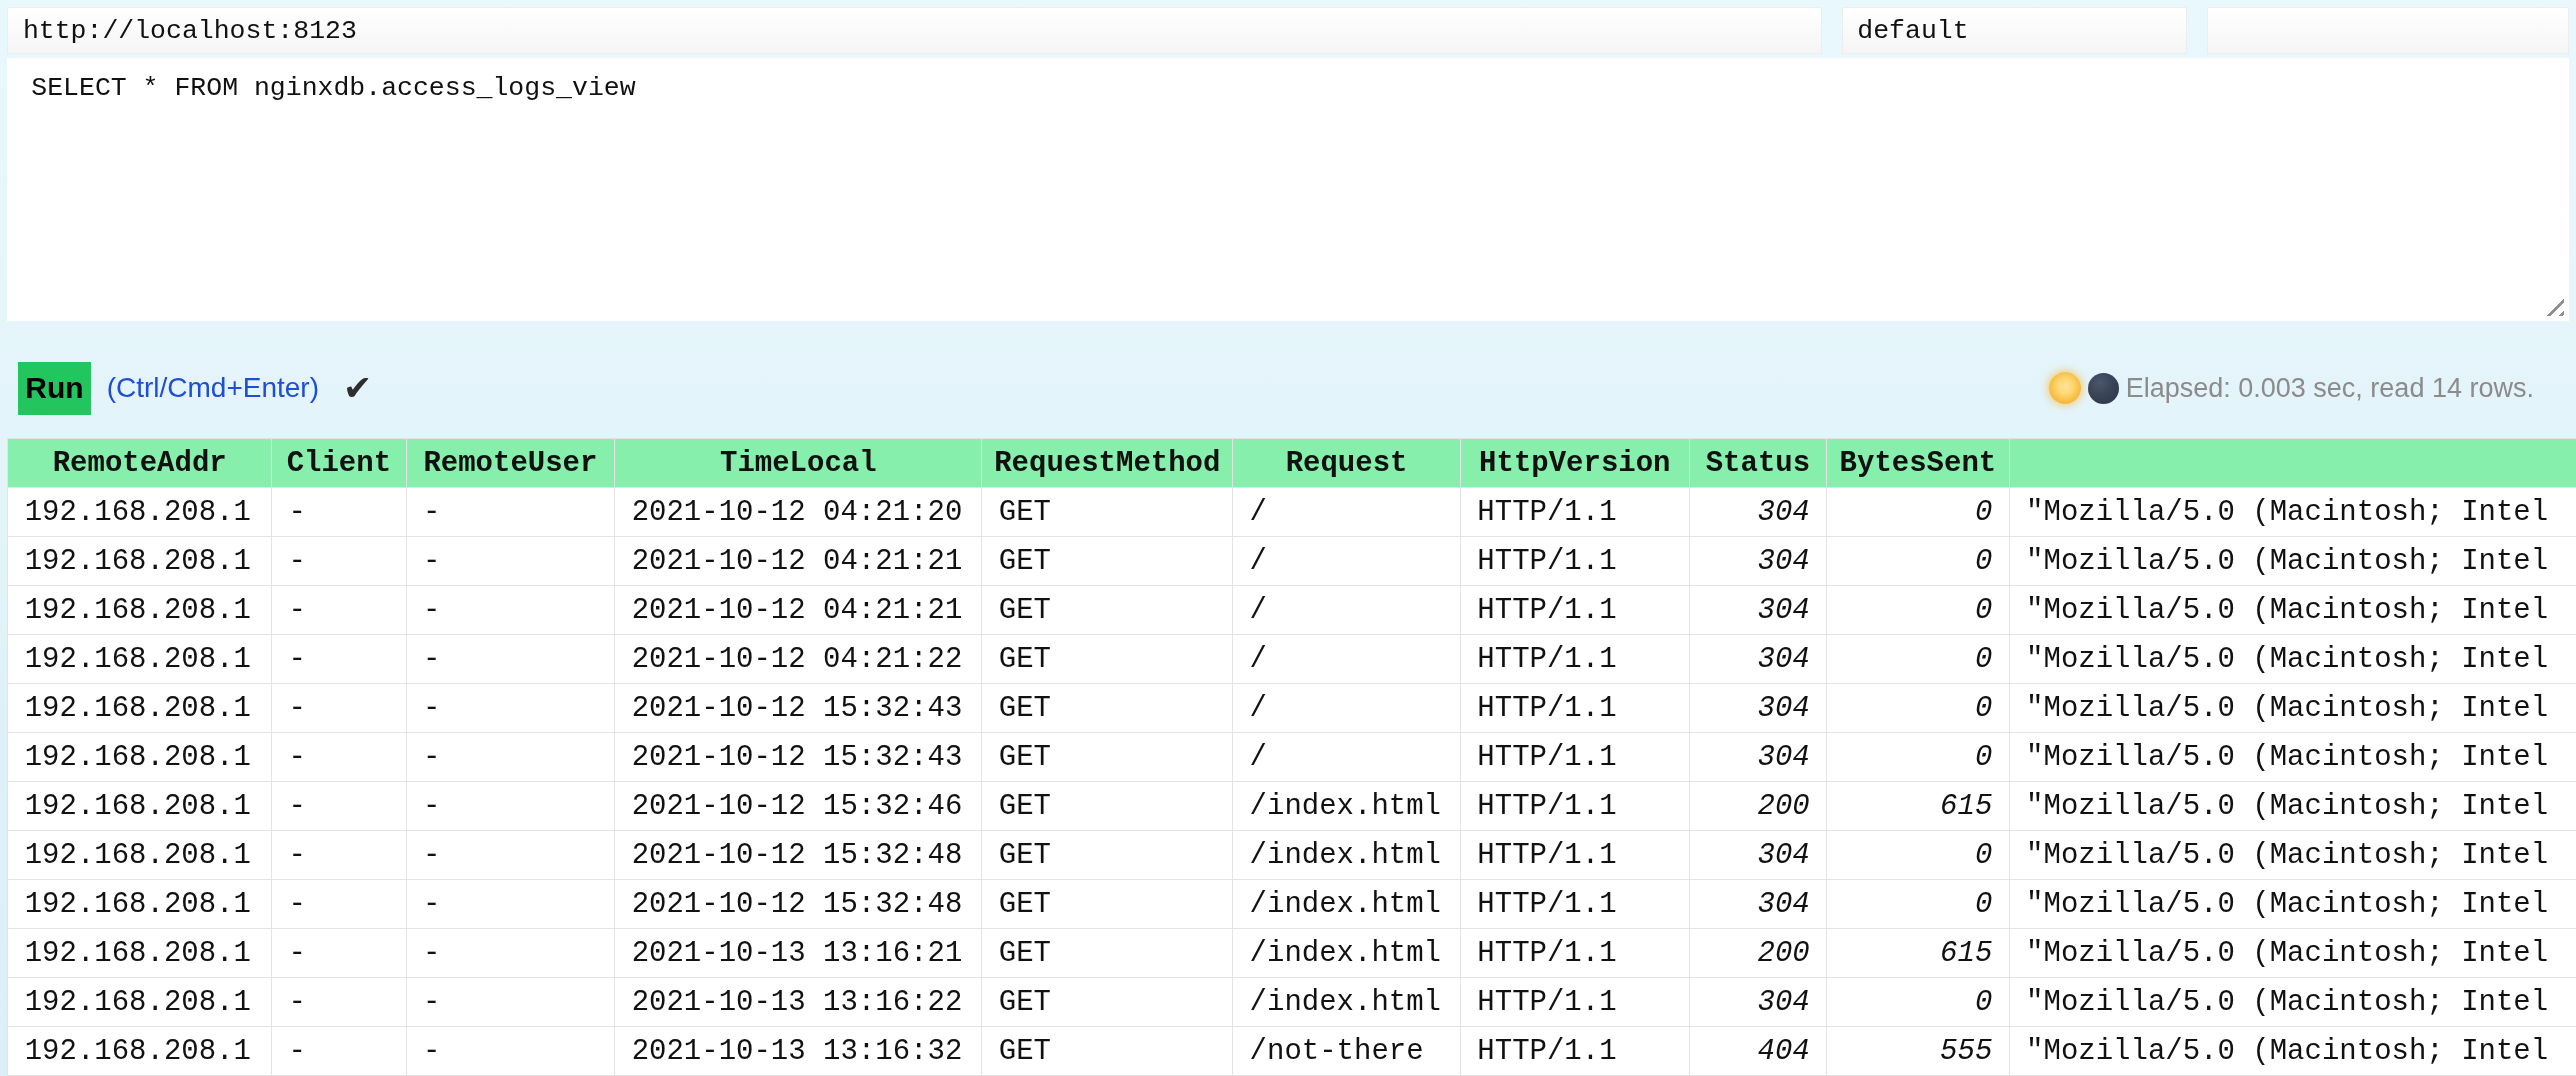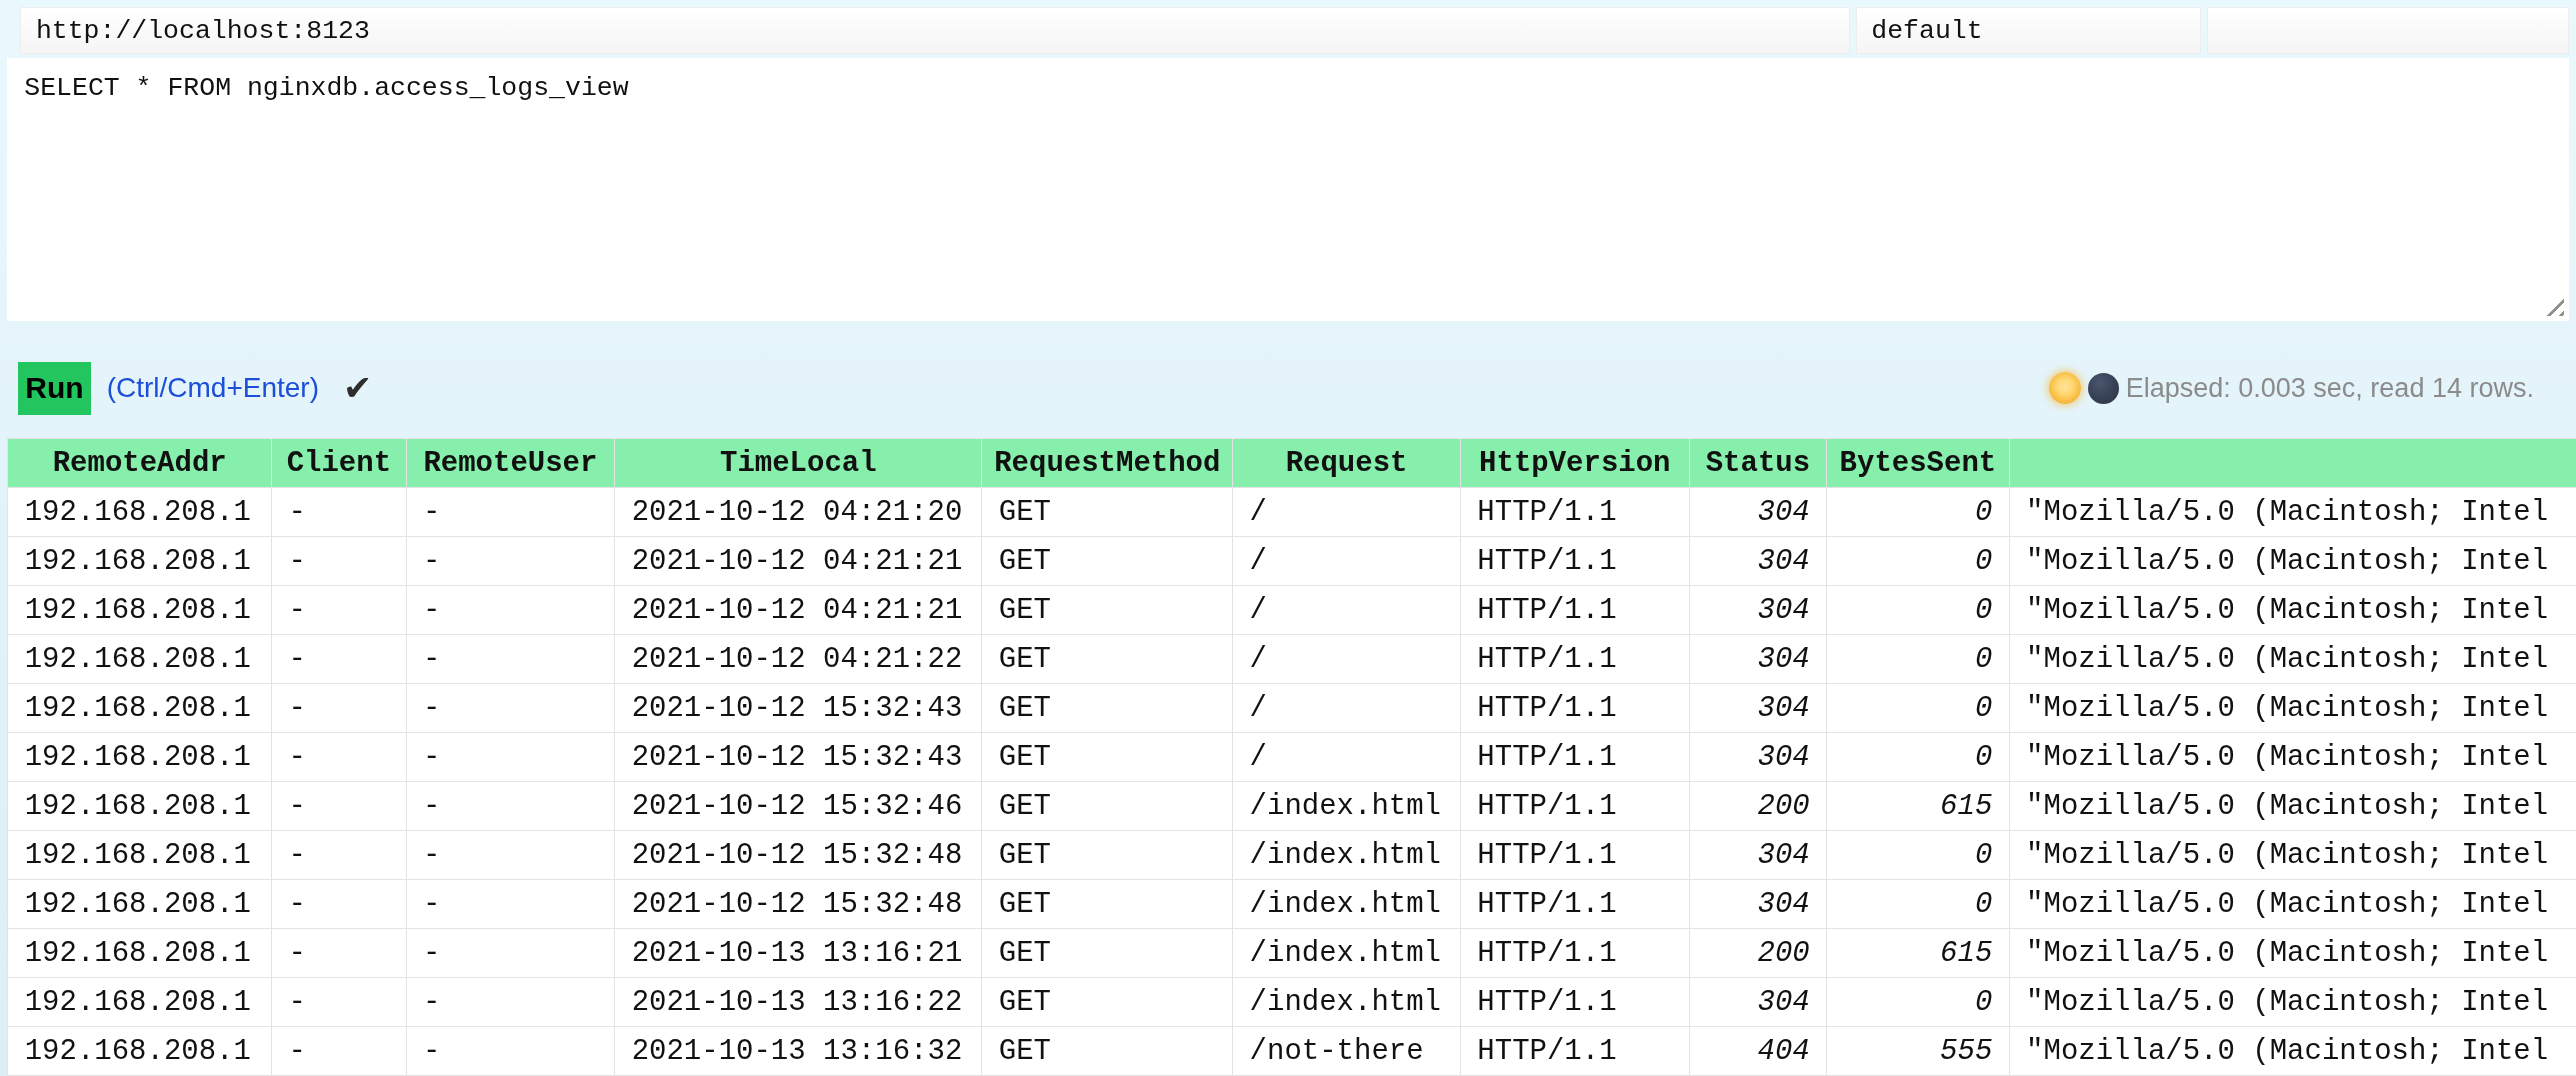--- a/index.html
+++ b/index.html
@@ -5,42 +5,42 @@
   * { box-sizing: border-box; margin: 0; padding: 0; }
   html, body { width: 2576px; height: 1076px; overflow: hidden; }
   body {
     background: linear-gradient(180deg, #E9F8FC 0%, #E1F2F9 55%, #DCEFF6 100%);
     font-family: "Liberation Mono", monospace;
     color: #111;
   }
   .wrap { padding: 7.3px; height: 100%; }
 
   
-  .conn-row { display: flex; gap: 6px; height: 47px; margin-bottom: 3.6px; margin-left: 13px; }
+  .conn-row { display: flex; gap: 20px; height: 47px; margin-bottom: 3.6px; }
   .conn-row input {
     border: 0.9px solid #EDEDED;
     background: linear-gradient(180deg, #FFFFFF 0%, #F5F5F5 100%);
     font: 26.5px "Liberation Mono", monospace;
     color: #111;
     padding: 0 14.6px;
     outline: none;
   }
   .url-input { flex: 1 1 auto; }
   .user-input { width: 345px; }
   .pass-input { width: 362px; }
 
   
   .query-wrap { position: relative; height: 263px; }
   .query-wrap textarea {
     width: 100%; height: 100%;
     border: none; outline: none; resize: none;
     background: #FFFFFF;
     font: 26.5px/1.45 "Liberation Mono", monospace;
     color: #111;
-    padding: 11px 17px;
+    padding: 11px 24px;
     display: block;
   }
   .resize-grip {
     position: absolute; right: 4.6px; bottom: 4.6px;
     width: 24px; height: 24px;
     background: repeating-linear-gradient(135deg,
       transparent 0px, transparent 5.5px,
       #8F8F8F 5.5px, #8F8F8F 8.2px);
     clip-path: polygon(100% 0, 100% 100%, 0 100%);
     cursor: nwse-resize;

